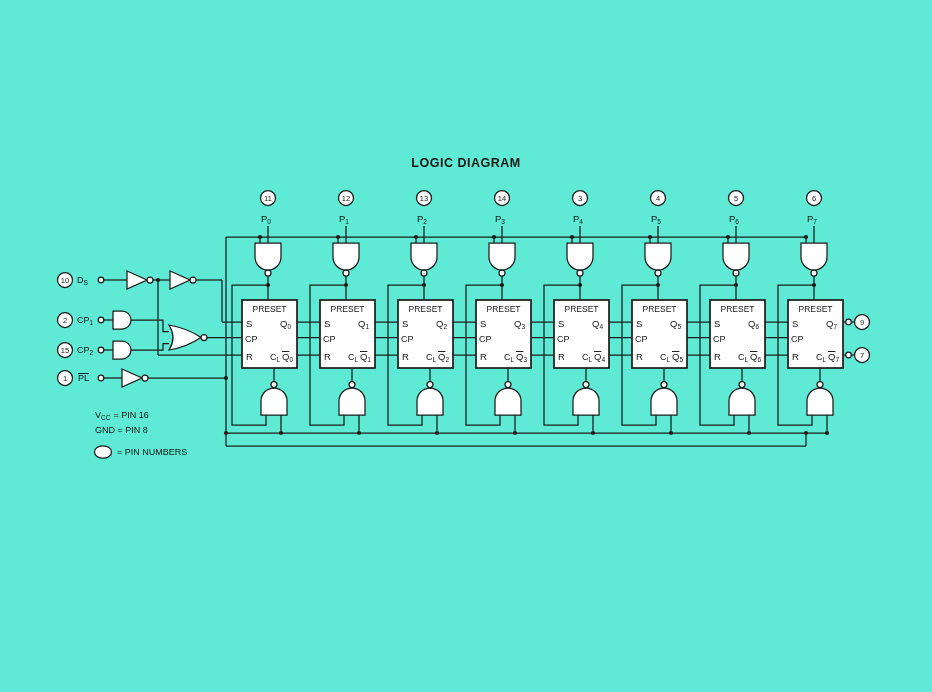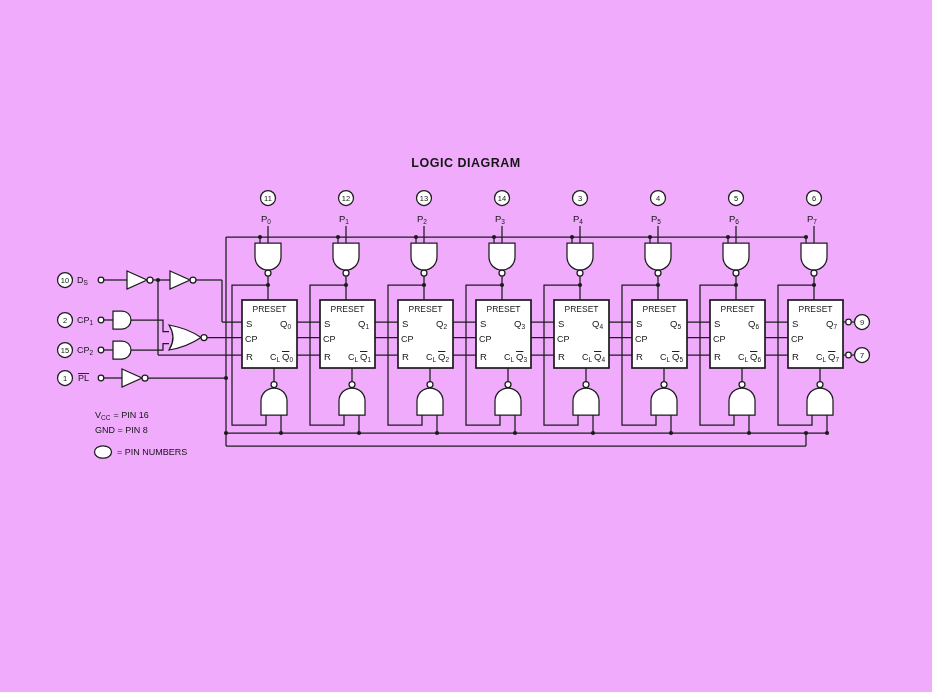--- a/index.html
+++ b/index.html
@@ -1,16 +1,16 @@
 <!DOCTYPE html>
 <html><head>
 <meta charset="utf-8">
 <style>
   html,body{margin:0;padding:0;background:#fff;}
-  #page{position:relative;width:932px;height:692px;background:#f0abfc;overflow:hidden;
+  #page{position:relative;width:932px;height:692px;background:#5eead4;overflow:hidden;
         font-family:"Liberation Sans",sans-serif;}
   svg{position:absolute;left:0;top:0;}
   svg line{stroke:#1c1c1c;stroke-width:1.25;}
   path.k{stroke:#1c1c1c;stroke-width:1.25;fill:none;}
   .w{fill:#ffffff;stroke:#1c1c1c;stroke-width:1.25;}
   .ff{fill:#ffffff;stroke:#1c1c1c;stroke-width:1.7;}
   .dot{fill:#1c1c1c;stroke:none;}
   text{fill:#151515;font-family:"Liberation Sans",sans-serif;}
   .t8{font-size:7.5px;}
   .t85{font-size:8.5px;}

